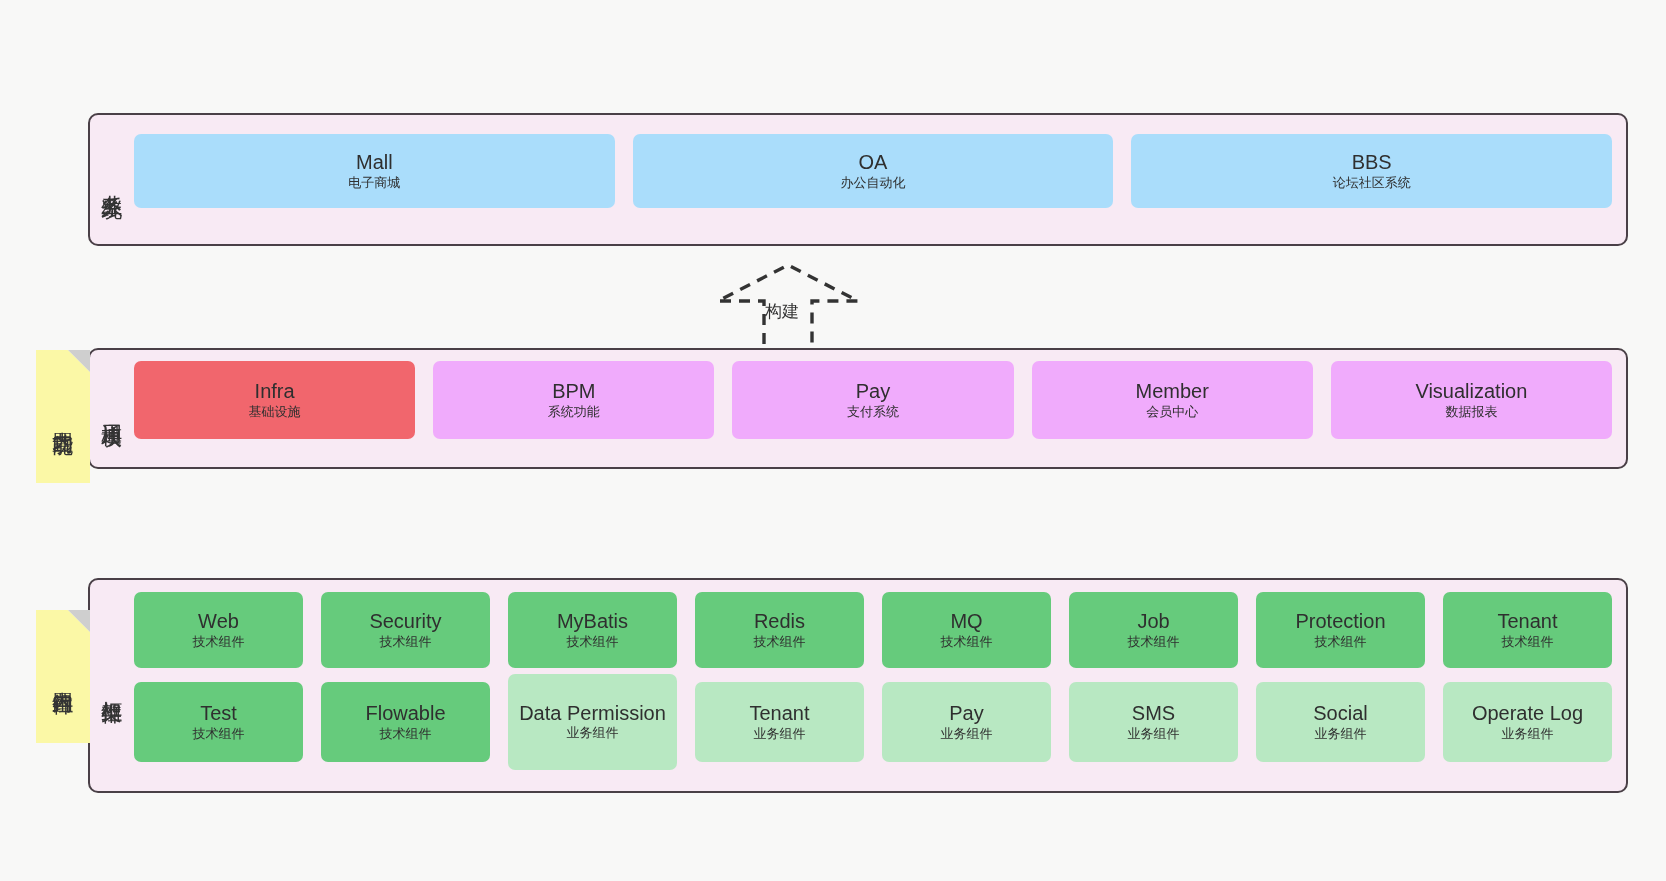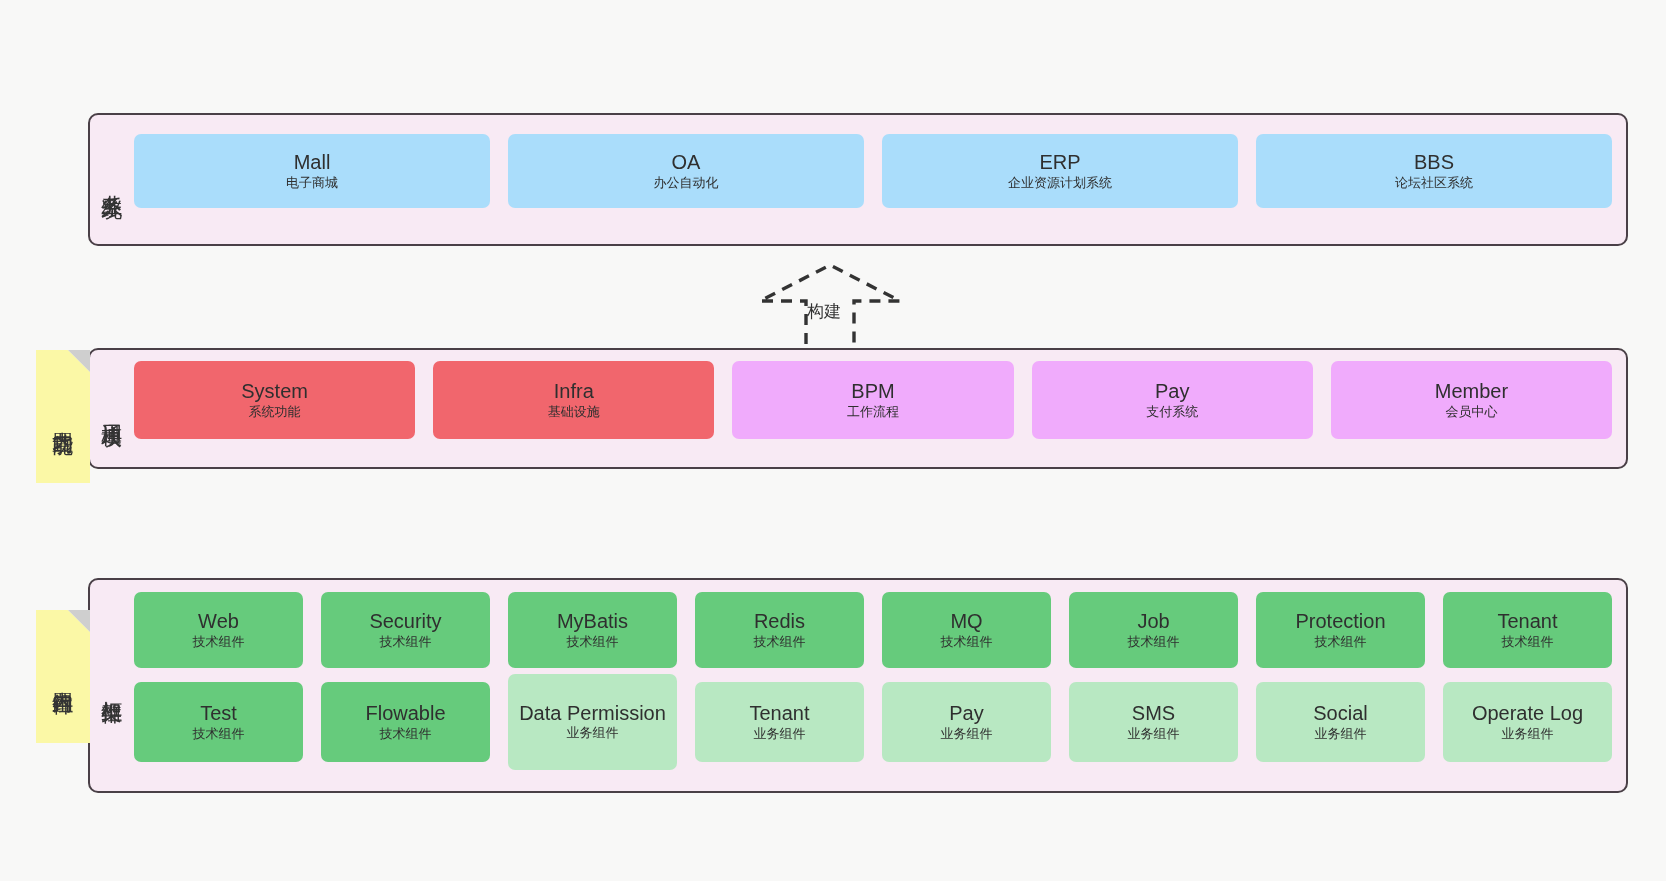--- a/index.html
+++ b/index.html
@@ -154,61 +154,57 @@
       <div class="row" style="height:74px;">
         <div class="node c-blue">
           <span class="t1">Mall</span>
           <span class="t2">电子商城</span>
         </div>
         <div class="node c-blue">
           <span class="t1">OA</span>
           <span class="t2">办公自动化</span>
         </div>
         <div class="node c-blue">
-          <span class="t1">ERP</span>
-          <span class="t2">企业资源计划系统</span>
-        </div>
-        <div class="node c-blue">
           <span class="t1">BBS</span>
           <span class="t2">论坛社区系统</span>
         </div>
       </div>
     </div>
   </div>
 
-  <div class="arrow" style="left:757px; top:262px; width:146px; height:83px;">
+  <div class="arrow" style="left:715px; top:262px; width:146px; height:83px;">
     <svg width="146" height="83" viewBox="0 0 146 83">
       <path d="M 49 82 L 49 39 L 3 39 L 73 3 L 143 39 L 97 39 L 97 82" fill="none" stroke="#333333" stroke-width="3.4" stroke-dasharray="11,8" stroke-linejoin="miter"></path>
     </svg>
     <span class="arrow-label" style="left:50px; top:38px;">构建</span>
   </div>
 
   <div class="layer" id="layer-1" style="left:88px; top:348px; width:1540px; height:121px;">
     <div class="layer-label">通用模块</div>
     <div class="layer-body">
       <div class="row" style="height:78px;">
         <div class="node c-red">
-          <span class="t1">System</span>
-          <span class="t2">系统功能</span>
-        </div>
-        <div class="node c-red">
           <span class="t1">Infra</span>
           <span class="t2">基础设施</span>
         </div>
         <div class="node c-pink">
           <span class="t1">BPM</span>
-          <span class="t2">工作流程</span>
+          <span class="t2">系统功能</span>
         </div>
         <div class="node c-pink">
           <span class="t1">Pay</span>
           <span class="t2">支付系统</span>
         </div>
         <div class="node c-pink">
           <span class="t1">Member</span>
           <span class="t2">会员中心</span>
+        </div>
+        <div class="node c-pink">
+          <span class="t1">Visualization</span>
+          <span class="t2">数据报表</span>
         </div>
       </div>
     </div>
   </div>
 
   <div class="sticky" style="left:36px; top:350px; width:54px; height:133px;">
     <span>内置功能</span>
   </div>
 
 

